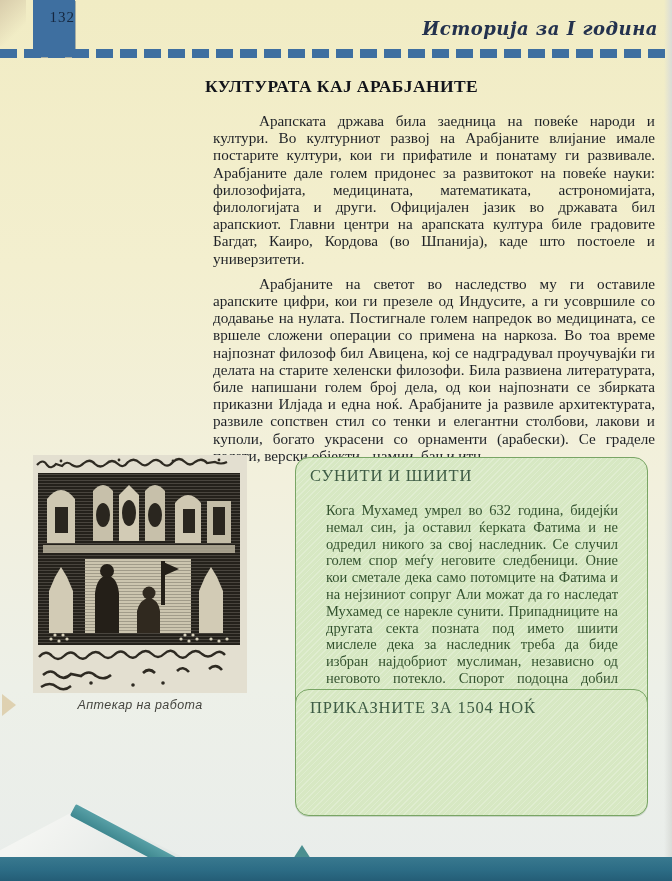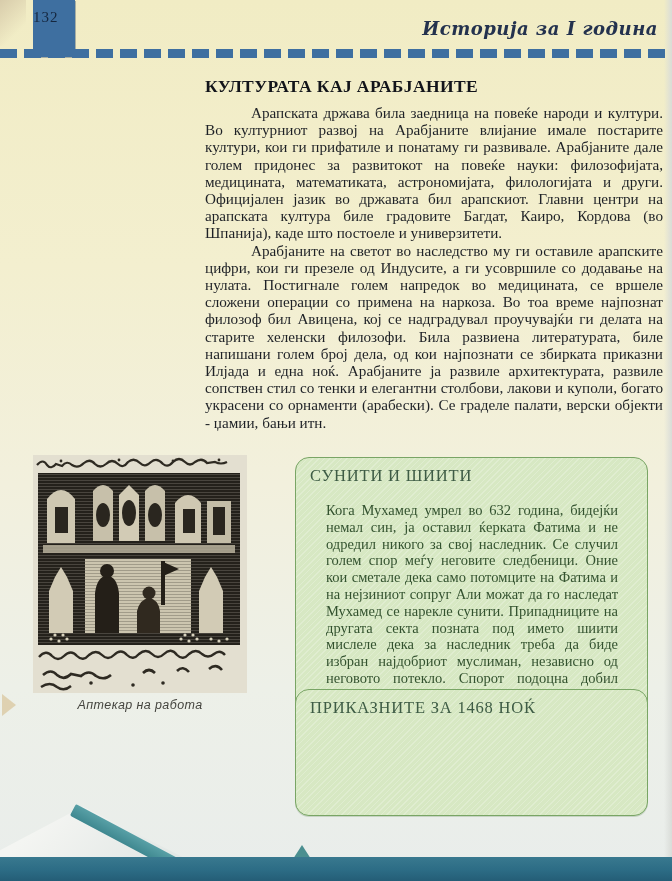--- a/index.html
+++ b/index.html
@@ -16,35 +16,35 @@
     background:linear-gradient(90deg,rgba(220,222,218,0),#d9dcd8);}
   .corner-tan{position:absolute;left:0;top:0;width:26px;height:46px;
     background:linear-gradient(135deg,#d8ccab 0%,rgba(216,204,171,0) 70%);}
   .dogear{position:absolute;left:2px;top:694px;width:0;height:0;
     border-top:11px solid transparent;border-bottom:11px solid transparent;
     border-left:14px solid #dbc9a2;opacity:.8;}
 
   
   .pagenum-box{position:absolute;left:33px;top:0;width:42px;height:57px;
     background:#3e6fa0;box-shadow:1px 1px 0 rgba(30,60,100,.35);}
-  .pagenum-box span{display:block;text-align:left;margin-top:9px;
+  .pagenum-box span{display:block;text-align:right;margin-top:9px;
     font-size:15px;color:#15273f;letter-spacing:1px;}
   .dash-line{position:absolute;left:0;top:49px;width:672px;height:9px;
     background:repeating-linear-gradient(90deg,#3e6fa0 0 17px,rgba(0,0,0,0) 17px 24px);}
   .header-script{position:absolute;right:14px;top:18px;
     font-family:"DejaVu Serif", serif;font-style:italic;font-weight:bold;
     font-size:18px;color:#24324e;letter-spacing:.5px;}
 
   
   .title{position:absolute;left:205px;top:76px;width:458px;
     font-weight:bold;font-size:17.5px;color:#12141a;
     letter-spacing:.4px;}
   .bodycol{position:absolute;left:205px;top:104px;width:458px;
     font-size:15.2px;line-height:17.2px;color:#1e2126;text-align:justify;}
-  .bodycol p{margin:0;text-indent:46px;}
+  .bodycol p{margin:8px;text-indent:46px;}
 
   
   .figure{position:absolute;left:33px;top:455px;width:214px;height:238px;}
   .figure svg{display:block;}
   .caption{position:absolute;left:33px;top:698px;width:214px;text-align:center;
     font-family:"Liberation Sans", sans-serif;font-style:italic;
     font-size:12.5px;color:#45453f;letter-spacing:.4px;}
 
   
   .infobox{position:absolute;left:295px;width:353px;box-sizing:border-box;
@@ -170,21 +170,21 @@
       <circle cx="130" cy="228" r="1.8" fill="#2e2a22"></circle>
     </svg>
   </div>
   <div class="caption">Аптекар на работа</div>
 
   <div class="infobox b1">
     <h3>СУНИТИ И ШИИТИ</h3>
     <p>Кога Мухамед умрел во 632 година, бидејќи немал син, ја оставил ќерката Фатима и не одредил никого за свој наследник. Се случил голем спор меѓу неговите следбеници. Оние кои сметале дека само потомците на Фатима и на нејзиниот сопруг Али можат да го наследат Мухамед се нарекле сунити. Припадниците на другата секта позната под името шиити мислеле дека за наследник треба да биде избран најдобриот муслиман, независно од неговото потекло. Спорот подоцна добил религиозни и политички белези.</p>
   </div>
   <div class="infobox b2">
-    <h3>ПРИКАЗНИТЕ ЗА 1468 НОЌ</h3>
+    <h3>ПРИКАЗНИТЕ ЗА 1504 НОЌ</h3>
   </div>
 
   <div class="under-tri"></div>
   <div class="teal-stripe"></div>
   <div class="teal-notch"></div>
   <div class="bottom-bar"></div>
 
 </div>
 
 </body></html>

